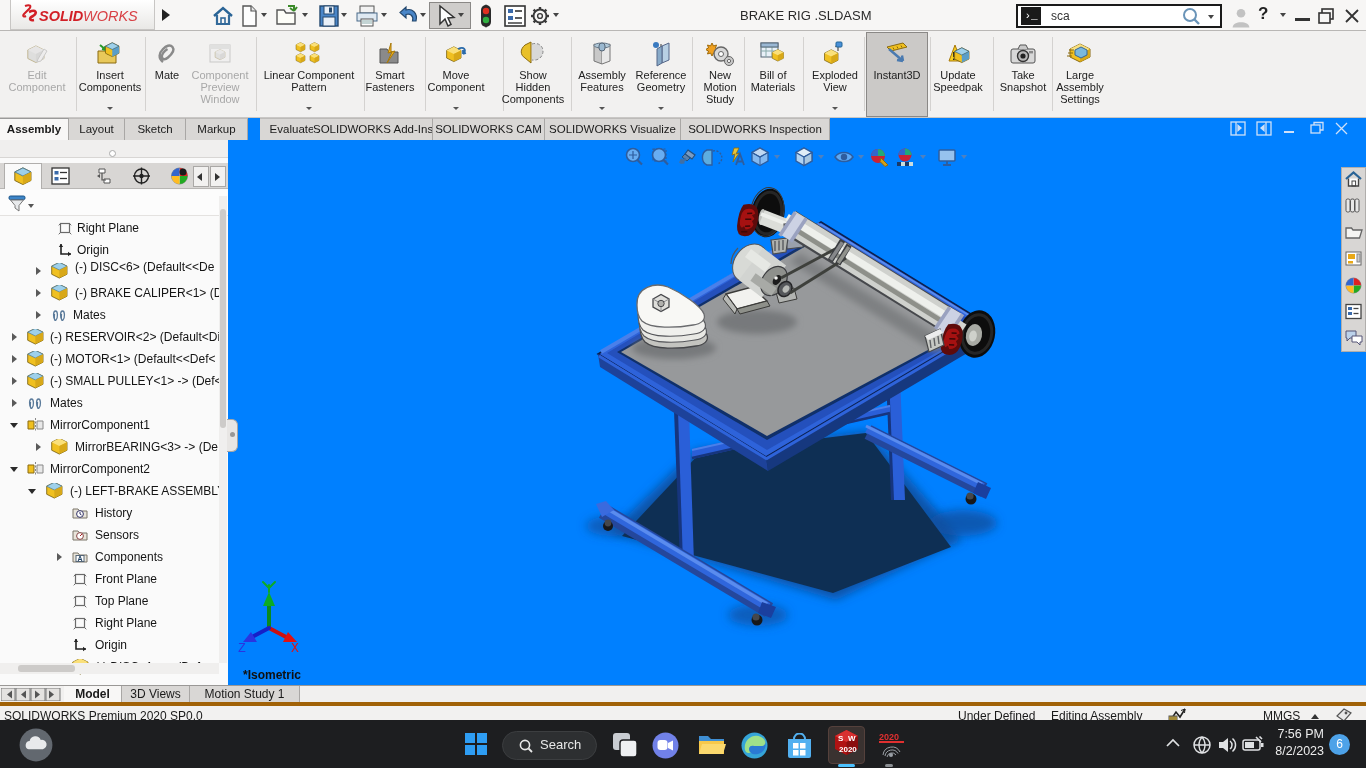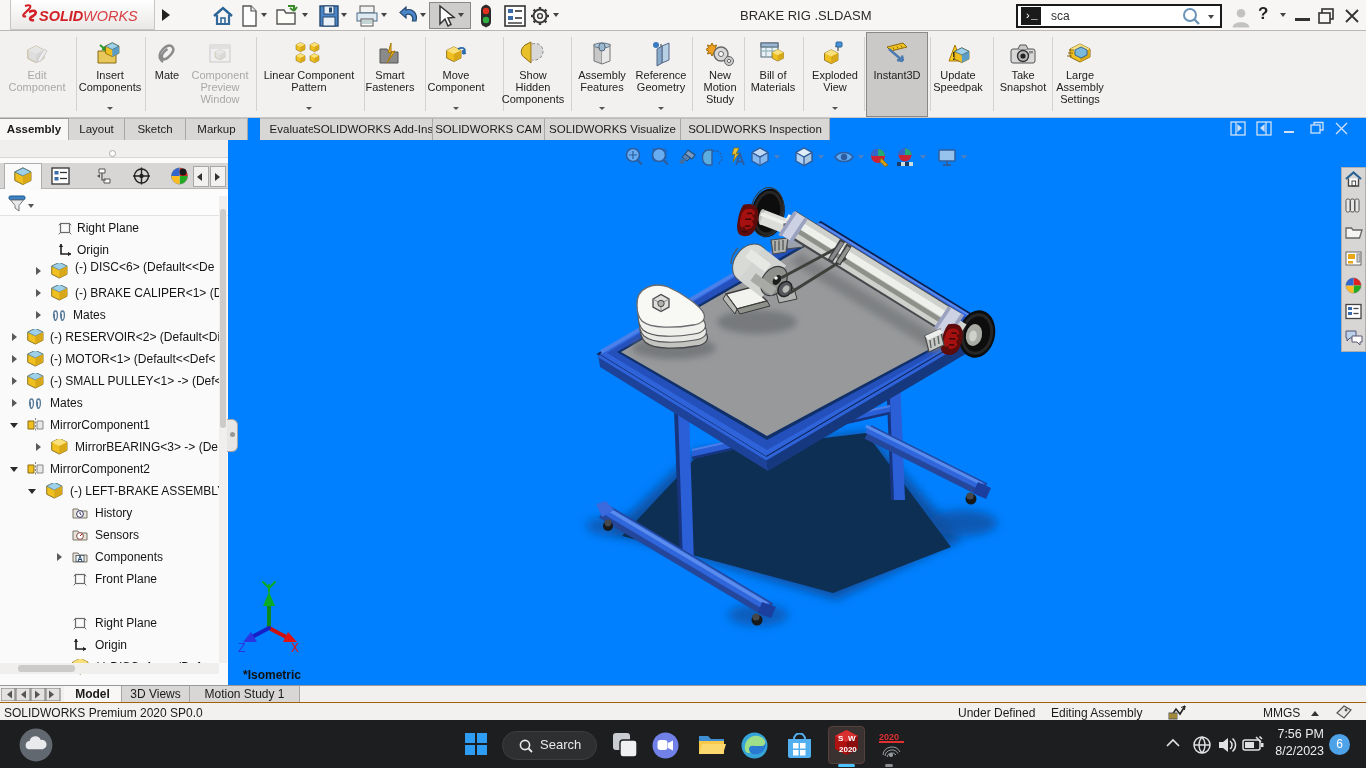--- a/index.html
+++ b/index.html
@@ -27,21 +27,21 @@
 #panel{position:absolute;left:0;top:140px;width:228px;height:545px;background:#fafafa}
 .trow{position:absolute;height:22px;font-size:12px;color:#141414;white-space:nowrap}
 .tarr{position:absolute;width:0;height:0}
 .arr-r{border-top:4px solid transparent;border-bottom:4px solid transparent;border-left:5px solid #5a5a5a}
 .arr-d{border-left:4px solid transparent;border-right:4px solid transparent;border-top:5px solid #2a2a2a}
 
 #btabs{position:absolute;left:0;top:685px;width:1366px;height:17px;background:#f1f0ef;border-top:1px solid #9a9896}
 .btab{position:absolute;top:0;height:17px;background:#d9d7d5;border-right:1px solid #a9a7a5;font-size:12px;color:#1a1a1a;text-align:center;line-height:16px}
 .btab.act{background:#f8f7f6;font-weight:bold}
 
-#status{position:absolute;left:0;top:702px;width:1366px;height:18px;background:#f2f1f0;border-top:1px solid #a16207;font-size:12px;color:#1a1a1a}
+#status{position:absolute;left:0;top:702px;width:1366px;height:18px;background:#f2f1f0;border-top:4px solid #a16207;font-size:12px;color:#1a1a1a}
 
 #taskbar{position:absolute;left:0;top:720px;width:1366px;height:48px;background:#1d1e20}
 </style>
 </head><body>
 <div id="root">
 <div id="titlebar">
  <div id="swlogo">
         <svg width="134" height="24" viewBox="0 0 134 24">
   <path d="M9 3 C 14 1 16 3 13 6 L 8 11 C 6 13 8 14 10 13" fill="none" stroke="#d21f26" stroke-width="2"></path>
   <path d="M13 9 C 20 6 22 10 17 13 C 13 15 13 18 18 17" fill="none" stroke="#d21f26" stroke-width="2.6"></path>
@@ -652,20 +652,27 @@
         <span class="abs" style="left:95px;top:4px">Components</span>
       </div>
       <div class="tarr arr-r" style="left:57px;top:413px"></div>
       <div class="trow" style="left:0;top:428px;width:228px">
         <span class="abs" style="left:72px;top:3px"><svg width="16" height="16" viewBox="0 0 16 16" style="vertical-align:-3px">
             <rect x="3.5" y="3.5" width="9" height="9" fill="none" stroke="#6a6a6a" stroke-width="1.2"></rect>
             <path d="M3.5 3.5 l-1.8 1.8 M12.5 3.5 l1.8 1.8 M12.5 12.5 l1.8 1.8 M3.5 12.5 l-1.8 1.8" stroke="#6a6a6a"></path>
           </svg></span>
         <span class="abs" style="left:95px;top:4px">Front Plane</span>
       </div>
+      <div class="trow" style="left:0;top:450px;width:228px">
+        <span class="abs" style="left:72px;top:3px"><svg width="16" height="16" viewBox="0 0 16 16" style="vertical-align:-3px">
+            <rect x="3.5" y="3.5" width="9" height="9" fill="none" stroke="#6a6a6a" stroke-width="1.2"></rect>
+            <path d="M3.5 3.5 l-1.8 1.8 M12.5 3.5 l1.8 1.8 M12.5 12.5 l1.8 1.8 M3.5 12.5 l-1.8 1.8" stroke="#6a6a6a"></path>
+          </svg></span>
+        <span class="abs" style="left:95px;top:4px">Top Plane</span>
+      </div>
       <div class="trow" style="left:0;top:472px;width:228px">
         <span class="abs" style="left:72px;top:3px"><svg width="16" height="16" viewBox="0 0 16 16" style="vertical-align:-3px">
             <rect x="3.5" y="3.5" width="9" height="9" fill="none" stroke="#6a6a6a" stroke-width="1.2"></rect>
             <path d="M3.5 3.5 l-1.8 1.8 M12.5 3.5 l1.8 1.8 M12.5 12.5 l1.8 1.8 M3.5 12.5 l-1.8 1.8" stroke="#6a6a6a"></path>
           </svg></span>
         <span class="abs" style="left:95px;top:4px">Right Plane</span>
       </div>
       <div class="trow" style="left:0;top:494px;width:228px">
         <span class="abs" style="left:72px;top:3px"><svg width="16" height="16" viewBox="0 0 16 16" style="vertical-align:-3px">
             <path d="M4 2 L4 12 L14 12" stroke="#222" stroke-width="1.6" fill="none"></path>

